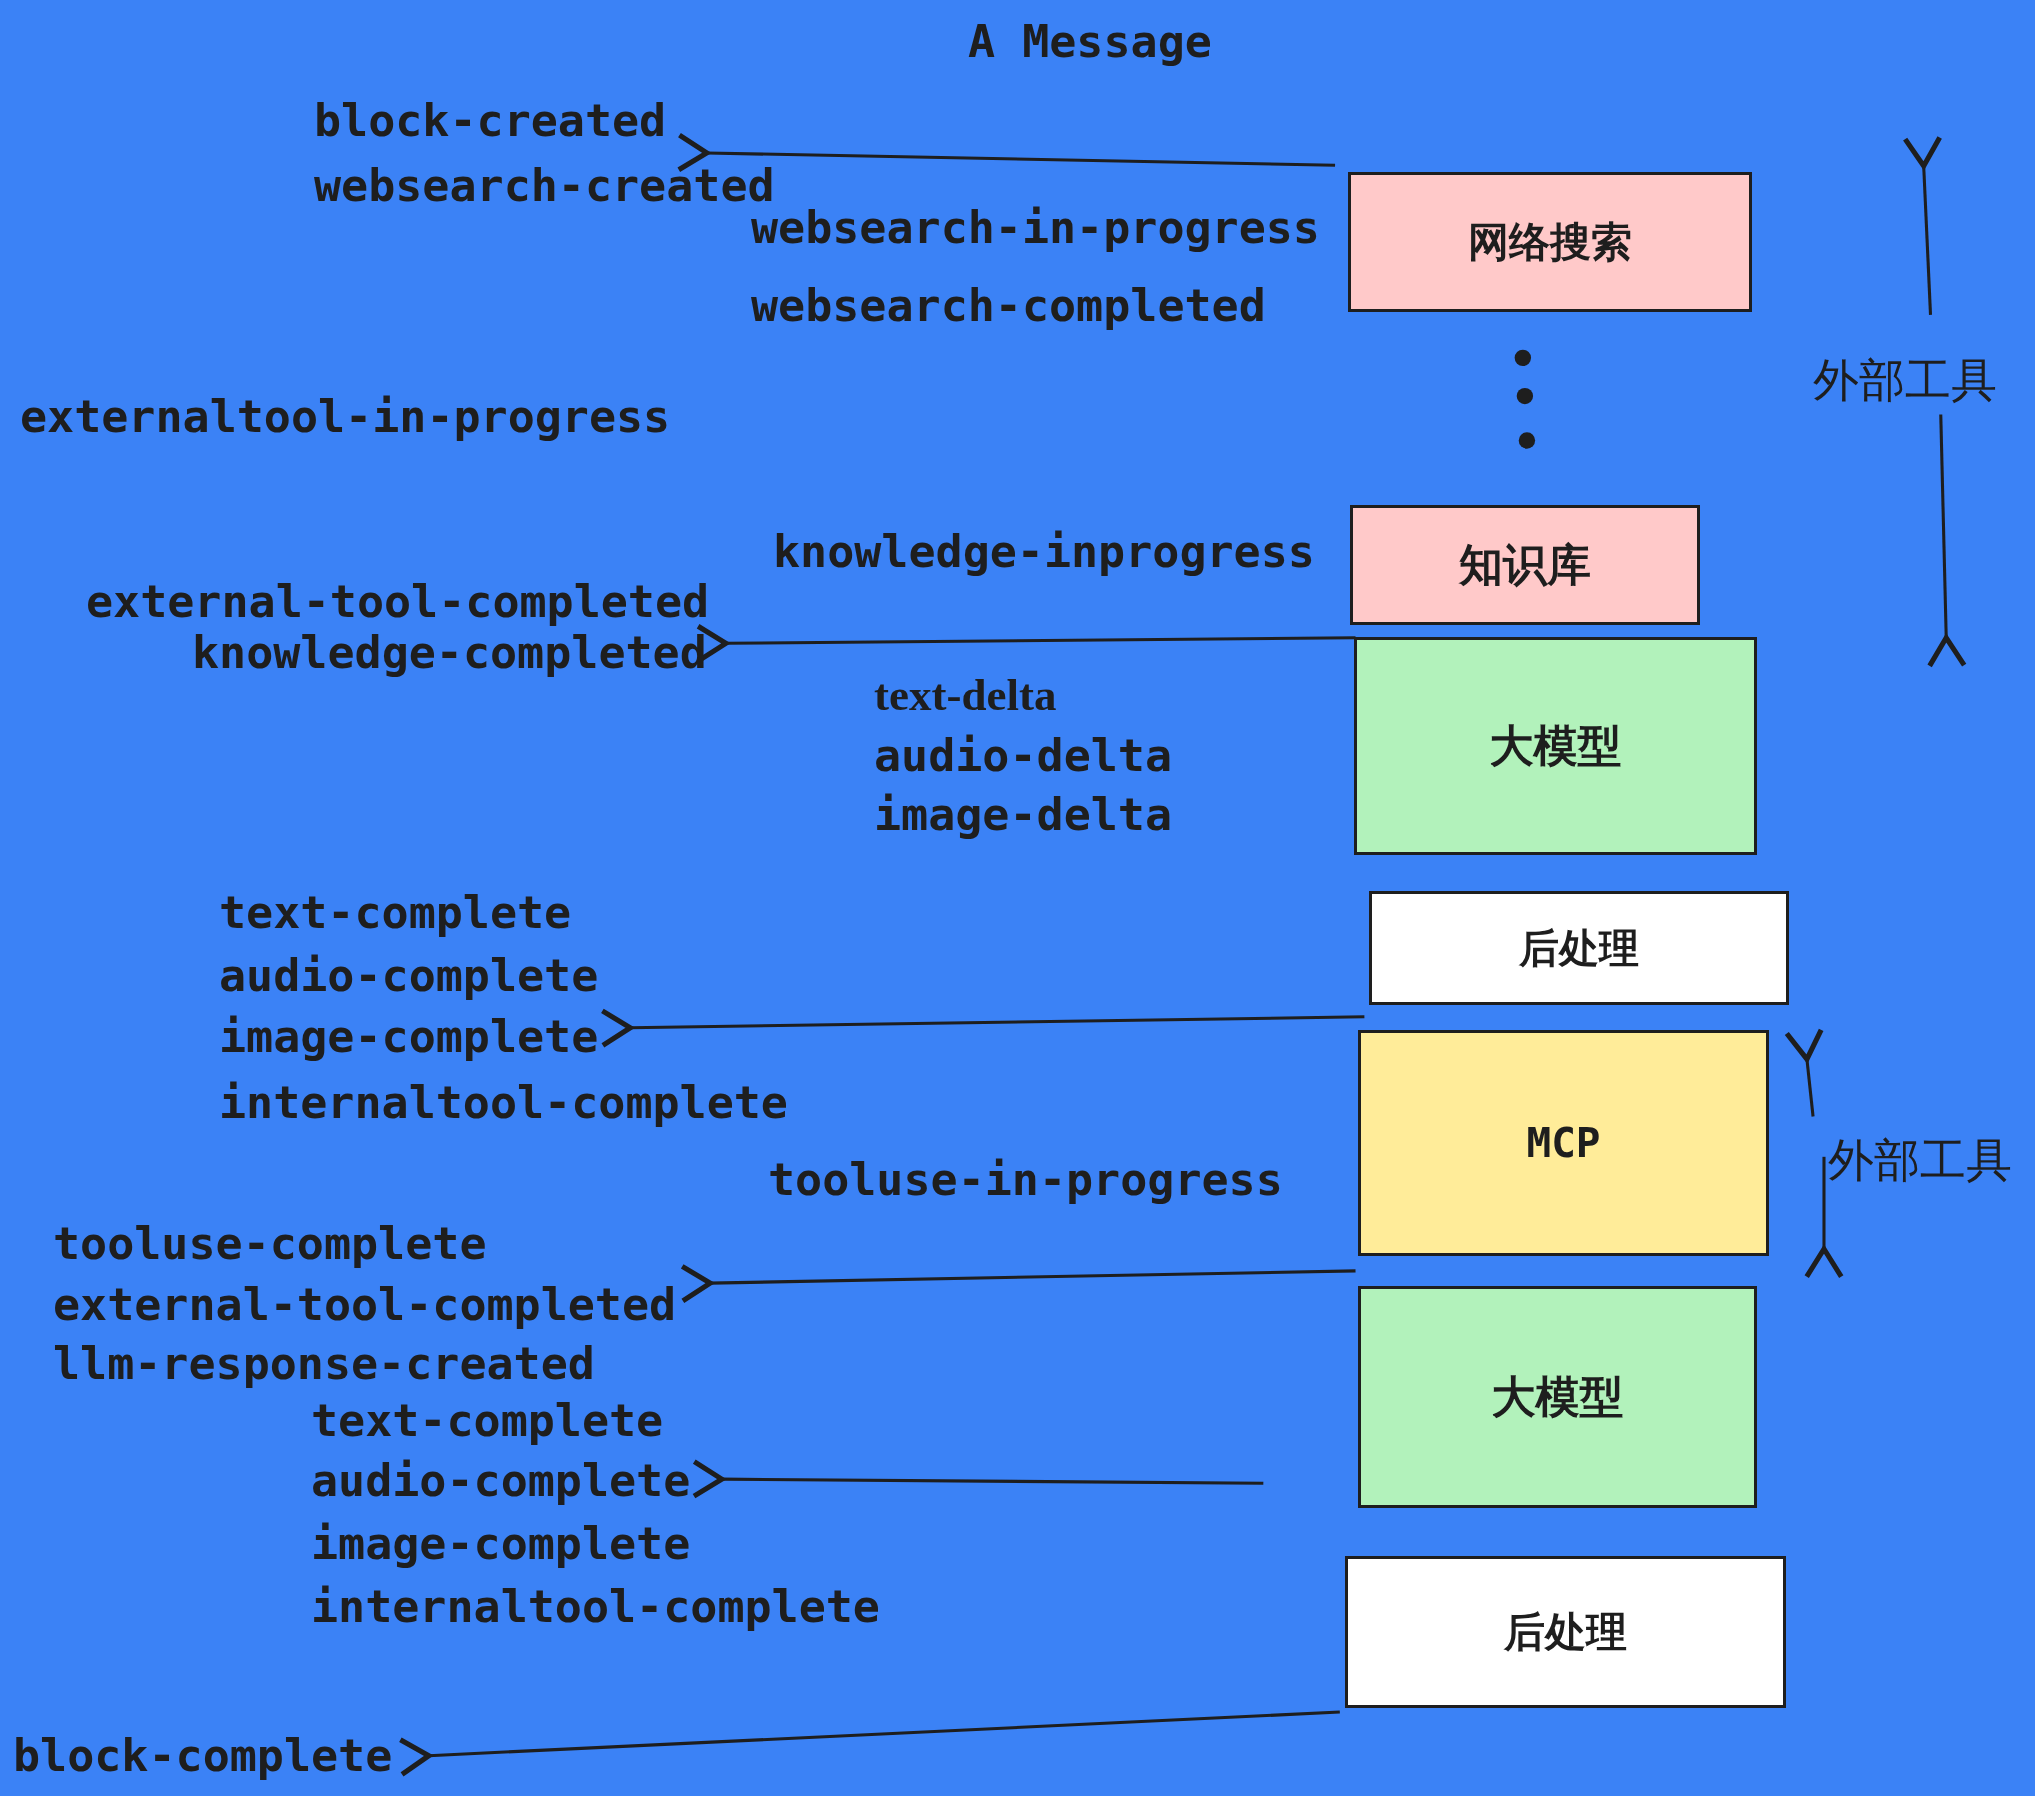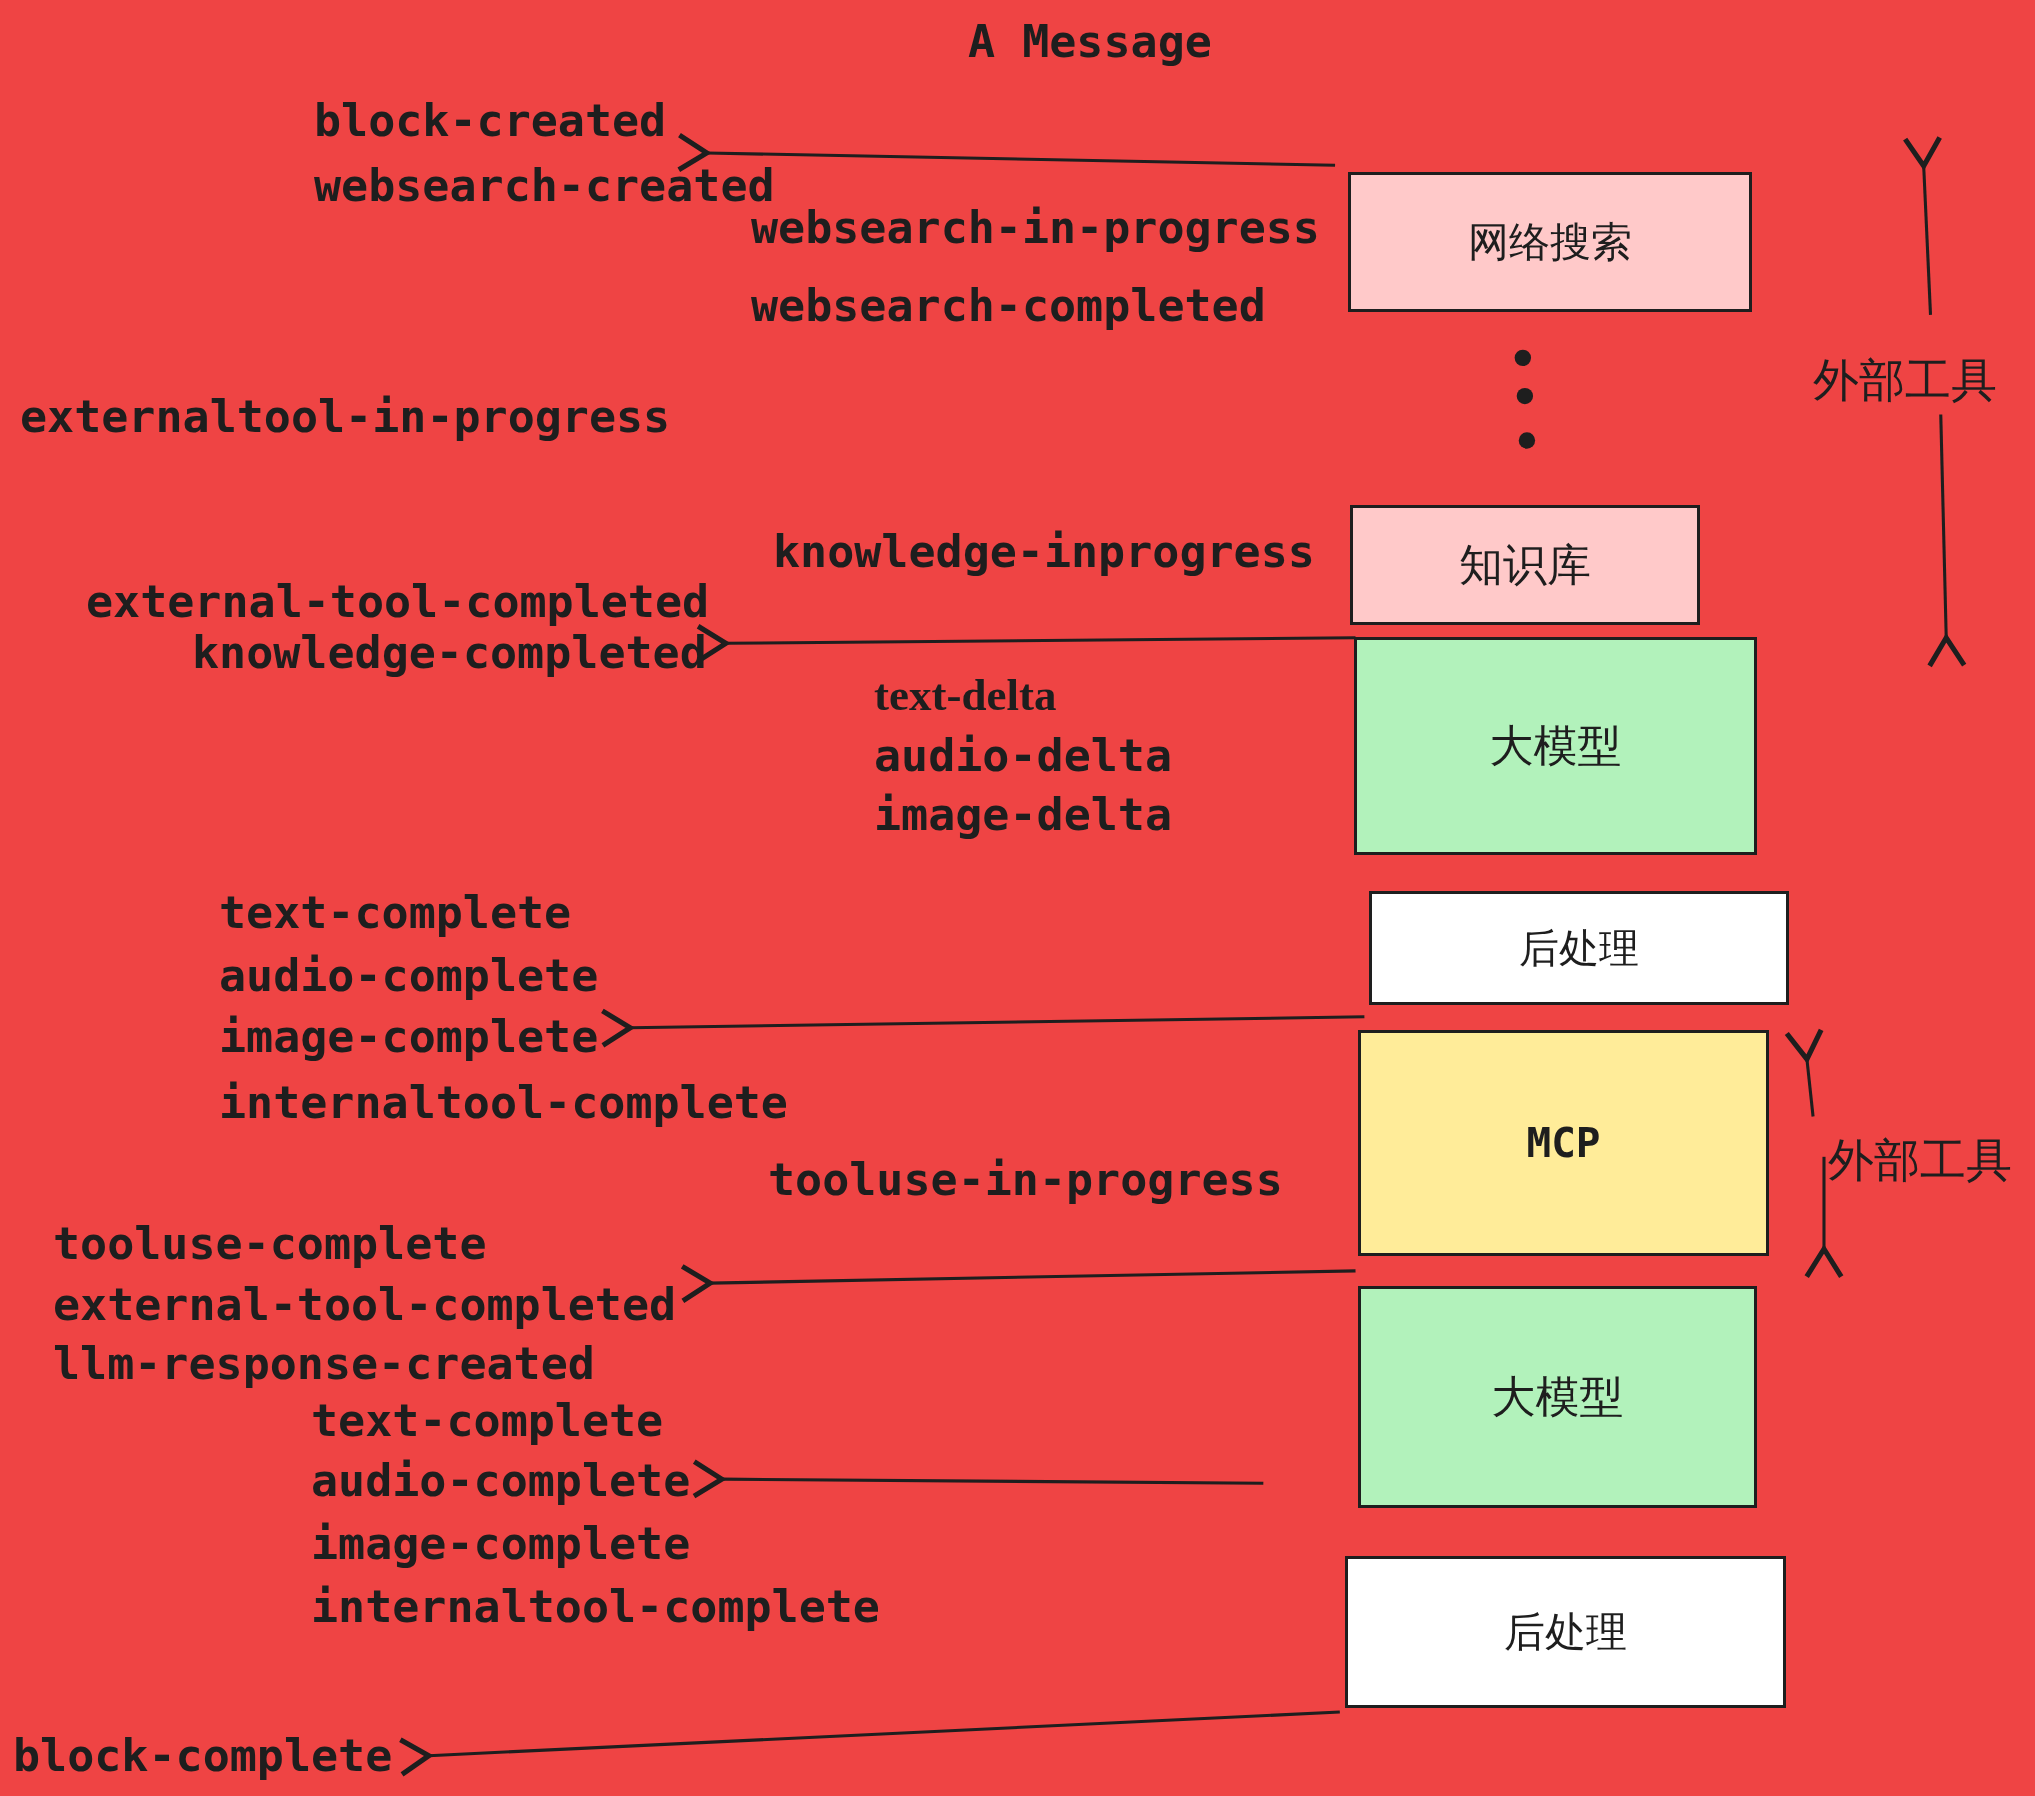--- a/index.html
+++ b/index.html
@@ -1,20 +1,20 @@
 <!DOCTYPE html>
 <html style="font-size:11px"><head>
 <meta charset="utf-8">
 <style>
   html,body{margin:0;padding:0;background:#ffffff;}
   #canvas{
     position:relative;
     width:2035px;
     height:1796px;
-    background:#ef4444;
+    background:#3b82f6;
     overflow:hidden;
     font-family:"Liberation Sans", sans-serif;
     color:#1e1e1e;
   }
   .ev{
     position:absolute;
     font-family:"DejaVu Sans Mono", monospace;
     font-weight:bold;
     font-size:45px;
     line-height:1;
@@ -37,20 +37,21 @@
     align-items:center;
     justify-content:center;
     box-sizing:border-box;
     background:#ffffff;
   }
   .box .lbl{
     font-size:44px;
     line-height:1;
     white-space:nowrap;
     color:#1e1e1e;
+    font-weight:bold;
   }
   .box .lbl.mono{
     font-family:"DejaVu Sans Mono", monospace;
     font-weight:bold;
     font-size:41px;
   }
   .side-label{
     position:absolute;
     font-size:46px;
     line-height:1;

